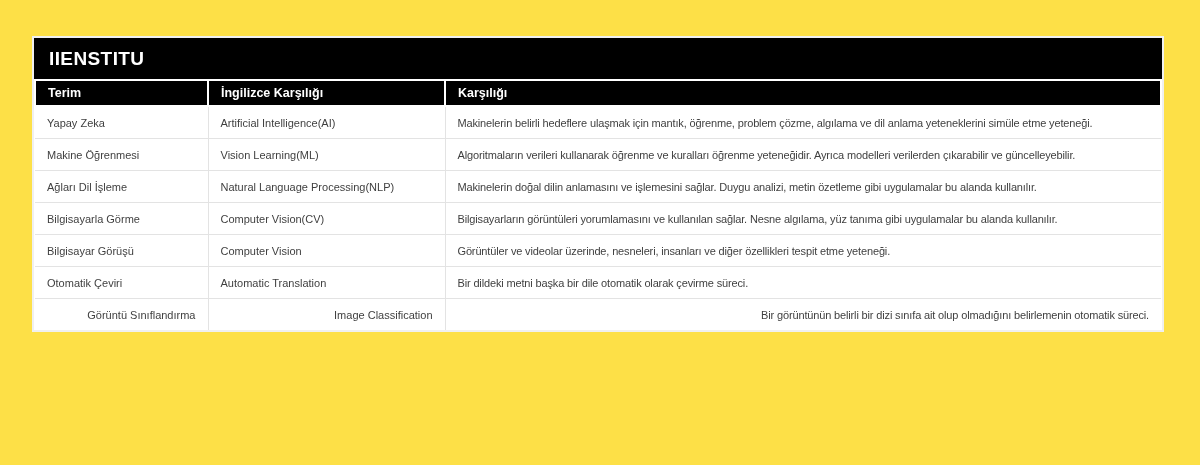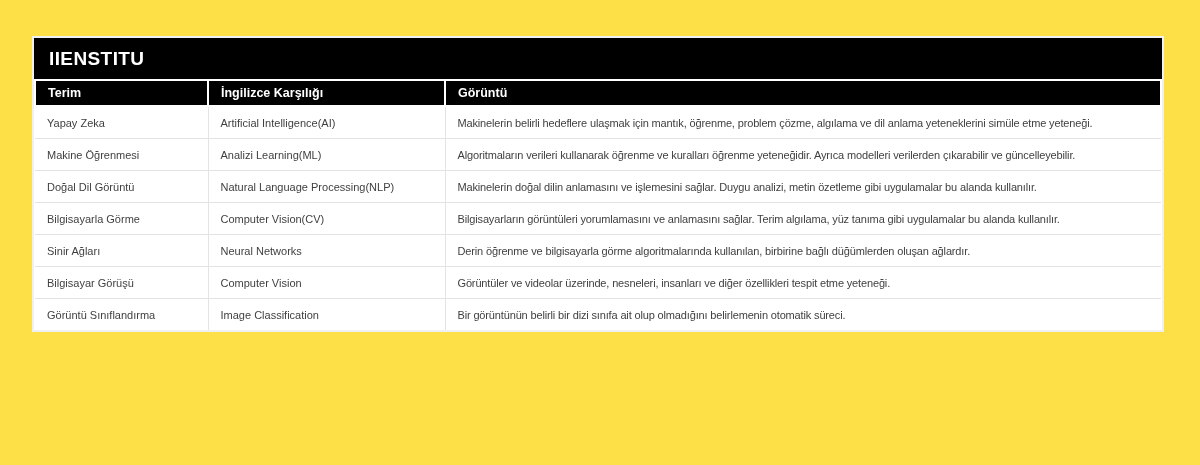--- a/index.html
+++ b/index.html
@@ -60,79 +60,79 @@
     font-size: 11px;
     line-height: 16px;
     padding: 7.5px 12px;
     border-bottom: 1px solid #e3e3e3;
     border-right: 1px solid #e3e3e3;
     white-space: nowrap;
     overflow: hidden;
     vertical-align: middle;
   }
   .term-table tbody td:last-child { border-right: none; }
-  .term-table tbody tr:last-child td { border-bottom: none; }
+  .term-table tbody tr:last-child td { border-bottom: none; text-align: right; }
   .cell-desc { letter-spacing: -0.15px; }
 </style>
 </head>
 <body>
 
 <div class="stage">
   <div class="card">
     <div class="card-header">
       <span class="card-title">IIENSTITU</span>
     </div>
     <table class="term-table">
       <thead>
         <tr>
           <th class="col-term">Terim</th>
           <th class="col-english">İngilizce Karşılığı</th>
-          <th class="col-desc">Görüntü</th>
+          <th class="col-desc">Karşılığı</th>
         </tr>
       </thead>
       <tbody>
 
           <tr>
             <td class="cell-term">Yapay Zeka</td>
             <td class="cell-english">Artificial Intelligence(AI)</td>
             <td class="cell-desc">Makinelerin belirli hedeflere ulaşmak için mantık, öğrenme, problem çözme, algılama ve dil anlama yeteneklerini simüle etme yeteneği.</td>
           </tr>
 
           <tr>
             <td class="cell-term">Makine Öğrenmesi</td>
-            <td class="cell-english">Analizi Learning(ML)</td>
+            <td class="cell-english">Vision Learning(ML)</td>
             <td class="cell-desc">Algoritmaların verileri kullanarak öğrenme ve kuralları öğrenme yeteneğidir. Ayrıca modelleri verilerden çıkarabilir ve güncelleyebilir.</td>
           </tr>
 
 
           <tr>
-            <td class="cell-term">Doğal Dil Görüntü</td>
+            <td class="cell-term">Ağları Dil İşleme</td>
             <td class="cell-english">Natural Language Processing(NLP)</td>
             <td class="cell-desc">Makinelerin doğal dilin anlamasını ve işlemesini sağlar. Duygu analizi, metin özetleme gibi uygulamalar bu alanda kullanılır.</td>
           </tr>
 
           <tr>
             <td class="cell-term">Bilgisayarla Görme</td>
             <td class="cell-english">Computer Vision(CV)</td>
-            <td class="cell-desc">Bilgisayarların görüntüleri yorumlamasını ve anlamasını sağlar. Terim algılama, yüz tanıma gibi uygulamalar bu alanda kullanılır.</td>
+            <td class="cell-desc">Bilgisayarların görüntüleri yorumlamasını ve kullanılan sağlar. Nesne algılama, yüz tanıma gibi uygulamalar bu alanda kullanılır.</td>
           </tr>
 
-          <tr>
-            <td class="cell-term">Sinir Ağları</td>
-            <td class="cell-english">Neural Networks</td>
-            <td class="cell-desc">Derin öğrenme ve bilgisayarla görme algoritmalarında kullanılan, birbirine bağlı düğümlerden oluşan ağlardır.</td>
-          </tr>
 
           <tr>
             <td class="cell-term">Bilgisayar Görüşü</td>
             <td class="cell-english">Computer Vision</td>
             <td class="cell-desc">Görüntüler ve videolar üzerinde, nesneleri, insanları ve diğer özellikleri tespit etme yeteneği.</td>
           </tr>
 
 
+          <tr>
+            <td class="cell-term">Otomatik Çeviri</td>
+            <td class="cell-english">Automatic Translation</td>
+            <td class="cell-desc">Bir dildeki metni başka bir dile otomatik olarak çevirme süreci.</td>
+          </tr>
 
           <tr>
             <td class="cell-term">Görüntü Sınıflandırma</td>
             <td class="cell-english">Image Classification</td>
             <td class="cell-desc">Bir görüntünün belirli bir dizi sınıfa ait olup olmadığını belirlemenin otomatik süreci.</td>
           </tr>
         </tbody>
     </table>
   </div>
 </div>

